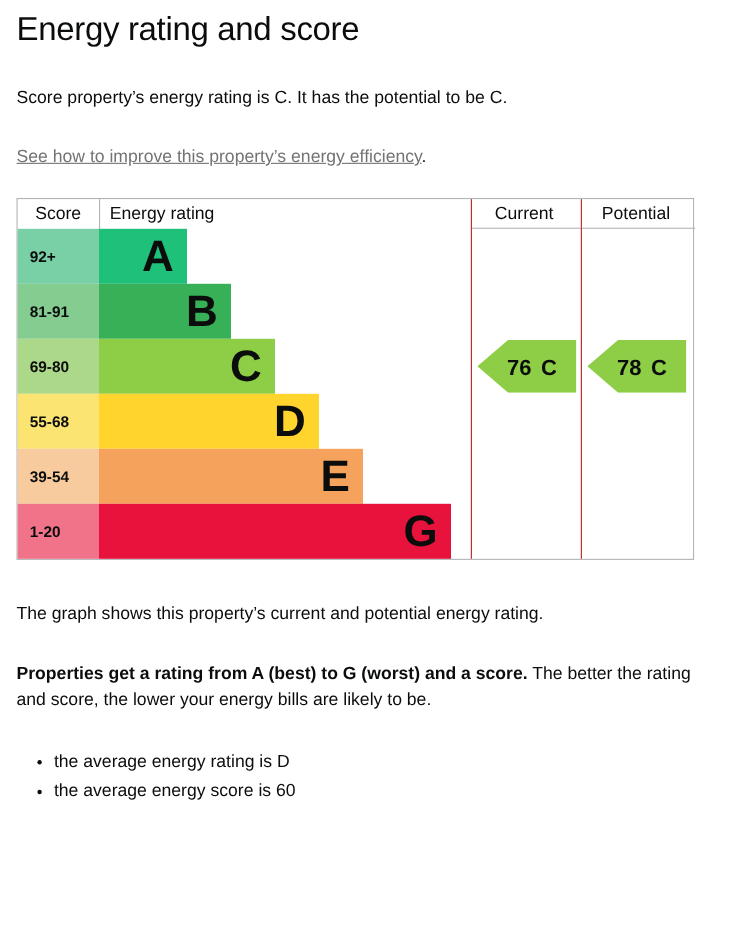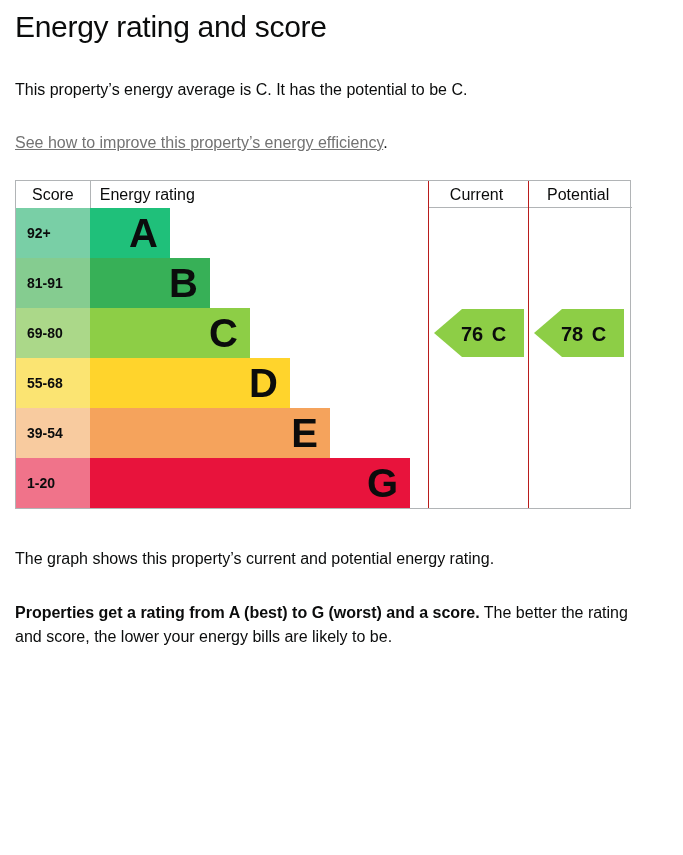--- a/index.html
+++ b/index.html
@@ -84,21 +84,21 @@
   ul.avg-list { margin: 0; padding-left: 34px; font-size: 16px; line-height: 27px; max-width: 640px; }
   ul.avg-list li { margin: 0; }
 </style>
 </head>
 <body>
 
 <div class="page">
 
   <h1 class="page-title">Energy rating and score</h1>
 
-  <p class="body-text">This property’s energy average is C. It has the potential to be C.</p>
+  <p class="body-text">Score property’s energy rating is C. It has the potential to be C.</p>
 
   <p class="link-line"><a class="improve-link">See how to improve this property’s energy efficiency</a><span class="link-suffix">.</span></p>
 
   <div class="epc-table">
 
     <div class="chart-header">
       <div class="hcell h-score">Score</div>
       <div class="hcell h-rating">Energy rating</div>
       <div class="hcell h-current">Current</div>
       <div class="hcell h-potential">Potential</div>
@@ -162,14 +162,18 @@
       </svg>
     </div>
 
   </div>
 
   <p class="body-text caption">The graph shows this property’s current and potential energy rating.</p>
 
   <p class="body-text explanation"><strong>Properties get a rating from A (best) to G (worst) and a score.</strong><span> The better the rating and score, the lower your energy bills are likely to be.</span></p>
 
 
+  <ul class="avg-list">
+    <li>the average energy rating is D</li>
+    <li>the average energy score is 60</li>
+  </ul>
 
 </div>
 
 </body></html>

